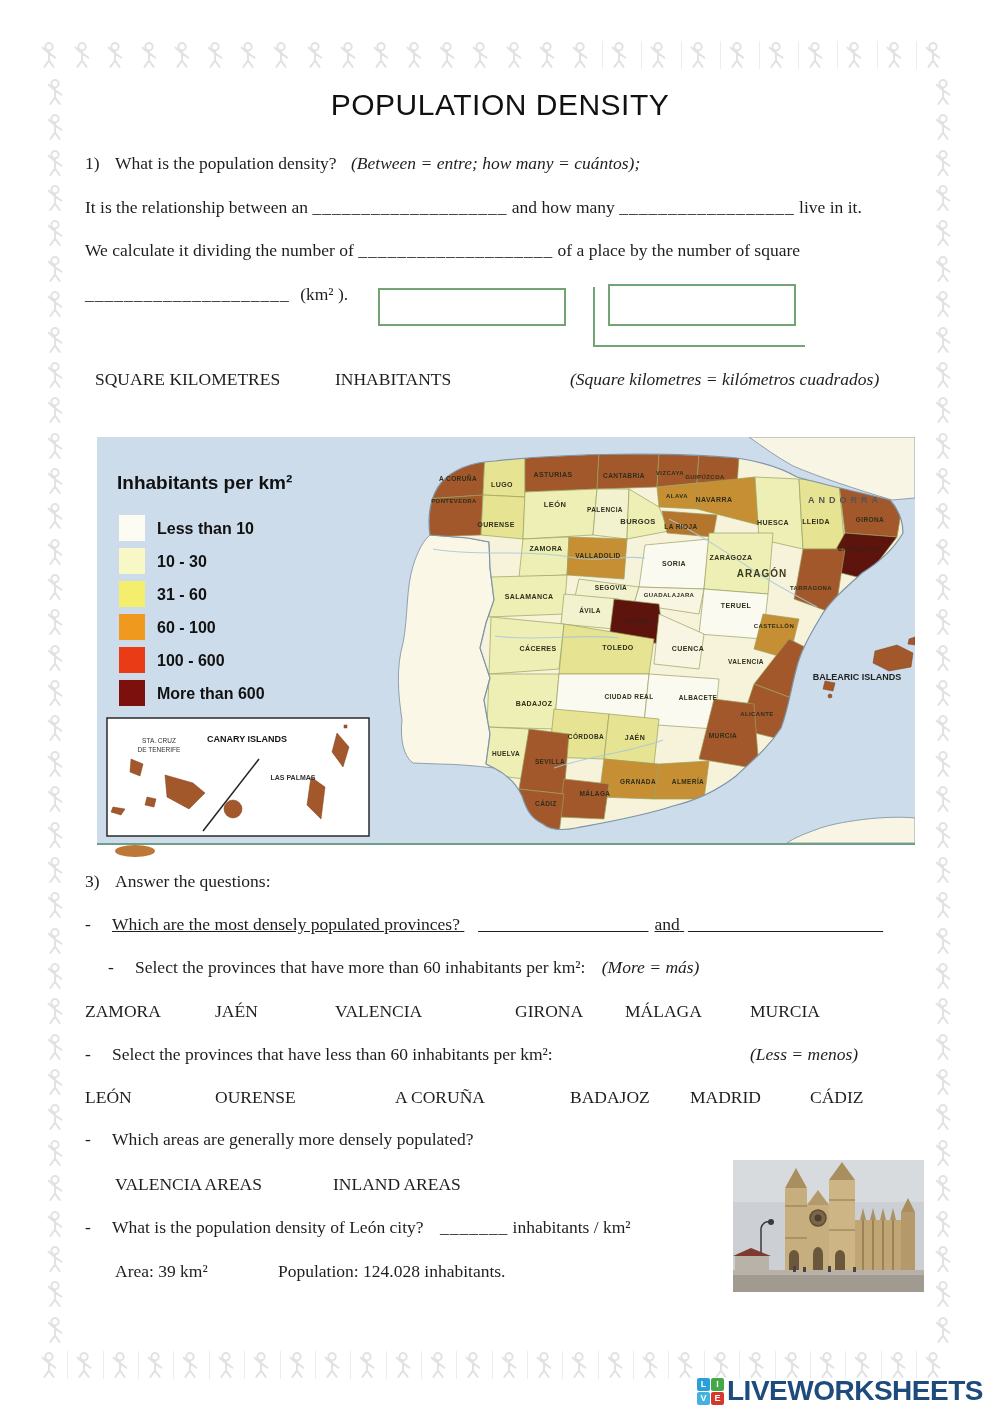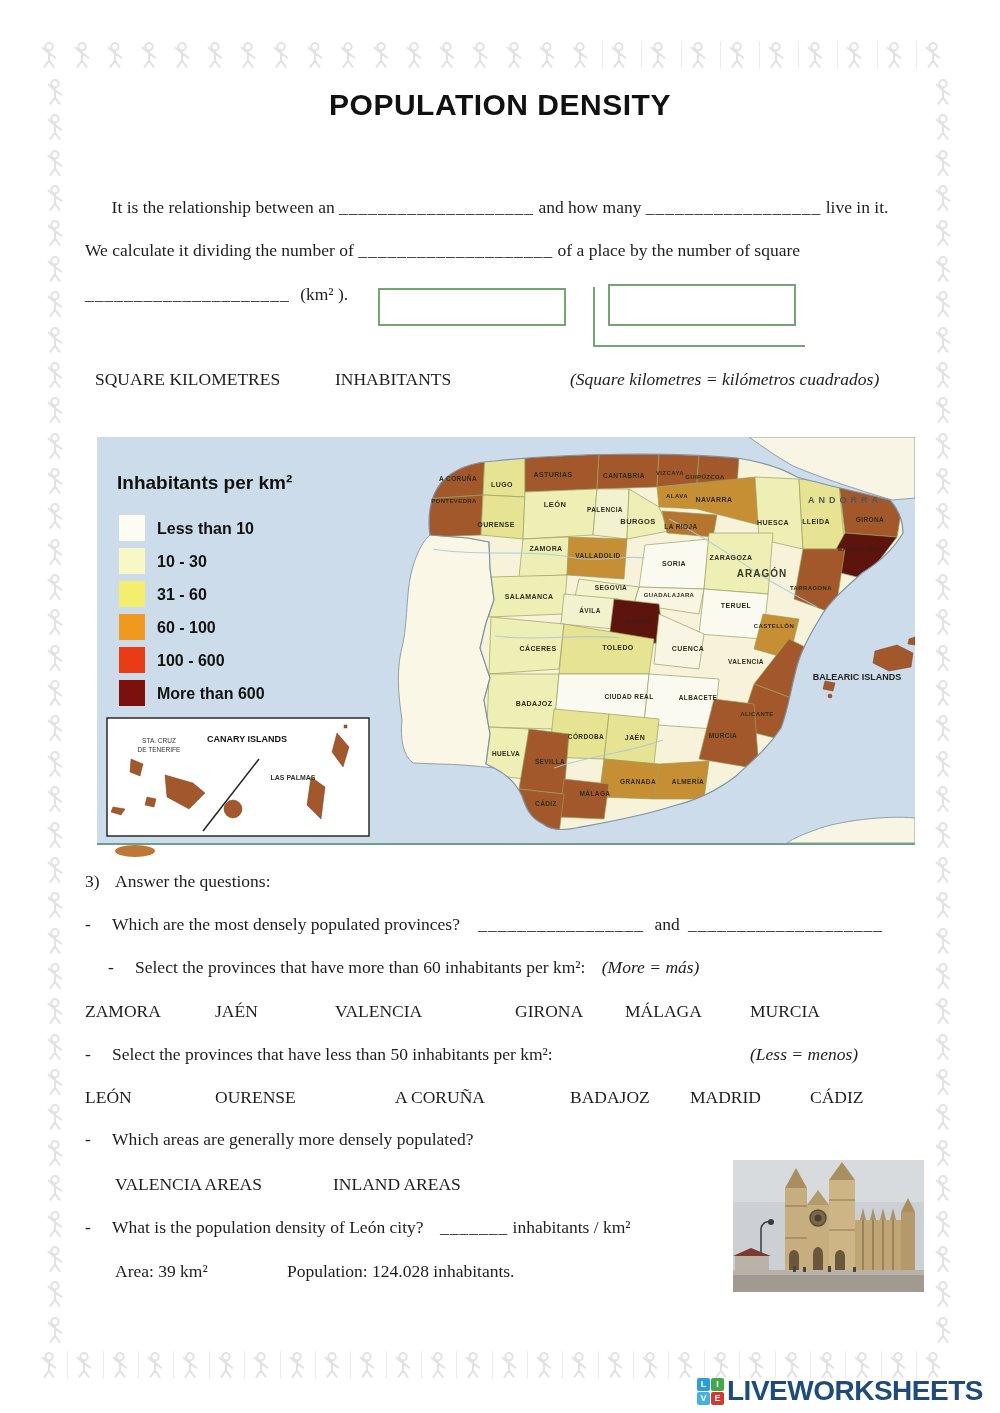--- a/index.html
+++ b/index.html
@@ -9,21 +9,21 @@
   .bstrip{position:absolute;display:flex;}
   .bstrip.h{flex-direction:row;justify-content:space-between;align-items:center;}
   .bstrip.v{flex-direction:column;justify-content:space-between;align-items:center;}
   .bcell{display:flex;align-items:center;justify-content:center;}
   .bcell.sep{border-left:1px solid #ececec;padding-left:5px;}
   .person{width:22px;height:28px;stroke:#e2e2e2;fill:none;stroke-width:2.2;
           stroke-linecap:round;stroke-linejoin:round;}
   
   .line{position:absolute;left:85px;width:830px;white-space:nowrap;font-size:17.5px;}
   .title{position:absolute;left:0;top:88px;width:1000px;text-align:center;
-         font-family:"Liberation Sans", sans-serif;font-weight:bold;font-size:30px;
+         font-family:"Liberation Sans", sans-serif;font-weight:normal;font-size:30px;
          letter-spacing:0.5px;color:#111;}
   .num{display:inline-block;width:30px;}
   .dash{display:inline-block;width:27px;}
   .it{font-style:italic;}
   .blank{letter-spacing:1px;}
   .caps{font-size:17.5px;}
   .greenbox{position:absolute;border:2px solid #74a374;background:transparent;}
   .greenbox-shadow{position:absolute;border-left:2px solid #74a374;border-bottom:2px solid #74a374;}
   .abs{position:absolute;}
   .mapwrap{position:absolute;left:97px;top:437px;width:818px;height:406px;border-bottom:2px solid #6f9f85;}
@@ -790,21 +790,25 @@
       <span class="bcell sep">
         <svg class="person" viewBox="0 0 24 30">
           <circle cx="12" cy="6" r="4"></circle>
           <path d="M12 10 V 21 M12 13 L5 7 M12 13 L19 18 M12 21 L7 28 M12 21 L17 28"></path>
         </svg>
       </span>
     </div>
 
   <div class="title">POPULATION DENSITY</div>
 
-  <div class="line" style="top:197px;text-align:center;">
+  <div class="line" style="top:153px;">
+    <span class="num">1)</span><span>What is the population density?</span>
+    <span class="it" style="margin-left:10px;">(Between = entre;   how many = cuántos);</span>
+  </div>
+  <div class="line" style="top:197px;">
     <span>It is the relationship between an</span>
     <span class="blank">____________________</span>
     <span>and how many</span>
     <span class="blank">__________________</span>
     <span>live in it.</span>
   </div>
   <div class="line" style="top:284px;">
     <span class="blank">_____________________</span>
     <span style="margin-left:6px;">(km² ).</span>
   </div>
@@ -987,40 +991,40 @@
         <text x="150" y="305" font-size="9" font-weight="bold" fill="#111" text-anchor="middle">CANARY ISLANDS</text>
         <text x="196" y="343" font-size="7" font-weight="bold" fill="#333" text-anchor="middle">LAS PALMAS</text>
       </g>
     </svg>
   </div>
   <div class="blob"></div>
 
   <div class="line" style="top:871px;">
     <span class="num">3)</span><span>Answer the questions:</span>
   </div>
-  <div class="line" style="top:914px;">
+  <div class="line" style="top:914px;text-decoration:underline;">
     <span class="dash">-</span><span>Which are the most densely populated provinces?</span>
     <span class="blank" style="margin-left:14px;">_________________</span>
     <span style="margin-left:6px;">and</span>
     <span class="blank" style="margin-left:4px;">____________________</span>
   </div>
   <div class="line" style="top:957px;margin-left:23px;">
     <span class="dash">-</span><span>Select the provinces that have more than 60 inhabitants per km²:</span>
     <span class="it" style="margin-left:12px;">(More = más)</span>
   </div>
   <div class="line caps" style="top:1001px;">
     <span class="abs" style="left:0px;">ZAMORA</span>
     <span class="abs" style="left:130px;">JAÉN</span>
     <span class="abs" style="left:250px;">VALENCIA</span>
     <span class="abs" style="left:430px;">GIRONA</span>
     <span class="abs" style="left:540px;">MÁLAGA</span>
     <span class="abs" style="left:665px;">MURCIA</span>
   </div>
   <div class="line" style="top:1044px;">
-    <span class="dash">-</span><span>Select the provinces that have less than 50 inhabitants per km²:</span>
+    <span class="dash">-</span><span>Select the provinces that have less than 60 inhabitants per km²:</span>
     <span class="abs it" style="left:665px;">(Less = menos)</span>
   </div>
   <div class="line caps" style="top:1087px;">
     <span class="abs" style="left:0px;">LEÓN</span>
     <span class="abs" style="left:130px;">OURENSE</span>
     <span class="abs" style="left:310px;">A CORUÑA</span>
     <span class="abs" style="left:485px;">BADAJOZ</span>
     <span class="abs" style="left:605px;">MADRID</span>
     <span class="abs" style="left:725px;">CÁDIZ</span>
   </div>
@@ -1031,21 +1035,21 @@
     <span class="abs" style="left:30px;">VALENCIA AREAS</span>
     <span class="abs" style="left:248px;">INLAND AREAS</span>
   </div>
   <div class="line" style="top:1217px;">
     <span class="dash">-</span><span>What is the population density of León city?</span>
     <span class="blank" style="margin-left:12px;">_______</span>
     <span style="margin-left:0;">inhabitants / km²</span>
   </div>
   <div class="line" style="top:1261px;">
     <span class="abs" style="left:30px;">Area: 39 km²</span>
-    <span class="abs" style="left:202px;">Population: 124.028 inhabitants.</span>
+    <span class="abs" style="left:193px;">Population: 124.028 inhabitants.</span>
   </div>
 
   <div class="abs" style="left:733px;top:1160px;width:191px;height:132px;">
     <svg width="191" height="132" viewBox="0 0 191 132">
       <rect x="0" y="0" width="191" height="132" fill="#ccd0d4"></rect>
       <rect x="0" y="0" width="191" height="42" fill="#d8dbde"></rect>
 
       <rect x="122" y="60" width="52" height="50" fill="#bfa674"></rect>
       <g stroke="#9c8257" stroke-width="2">
         <line x1="130" y1="60" x2="130" y2="110"></line>

